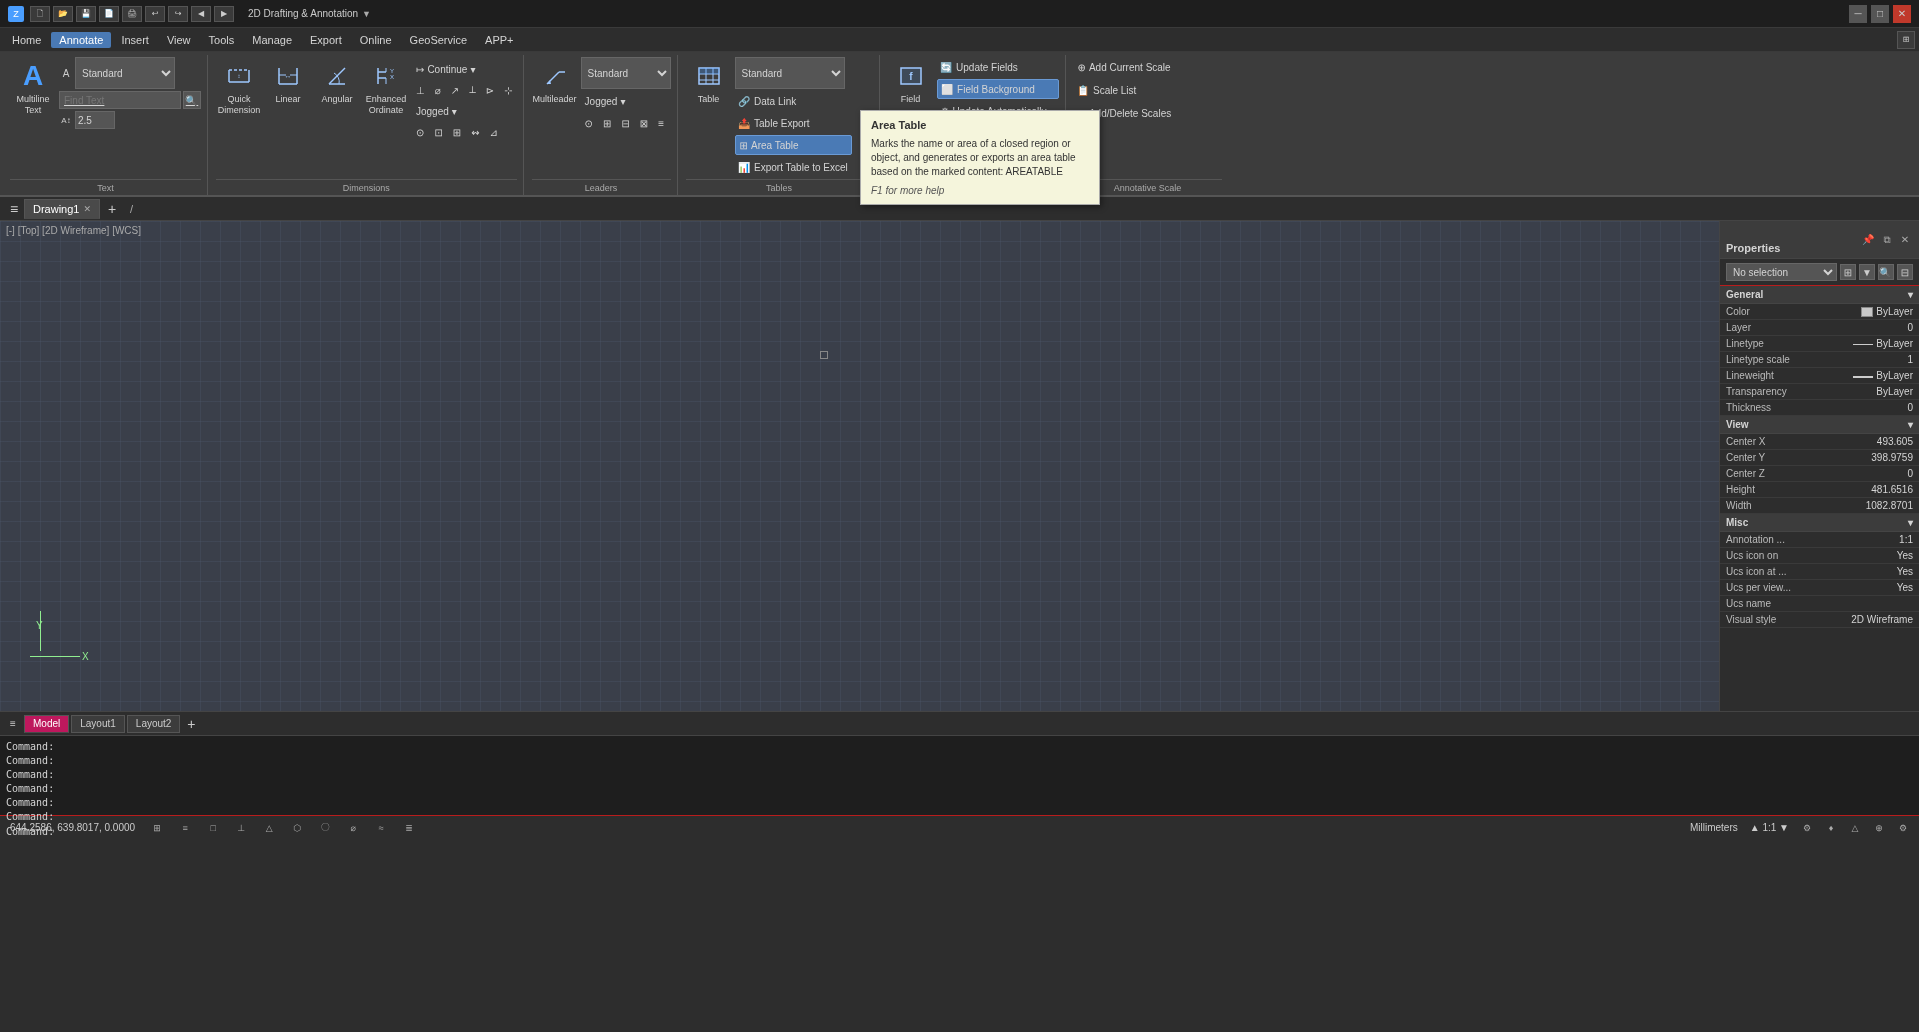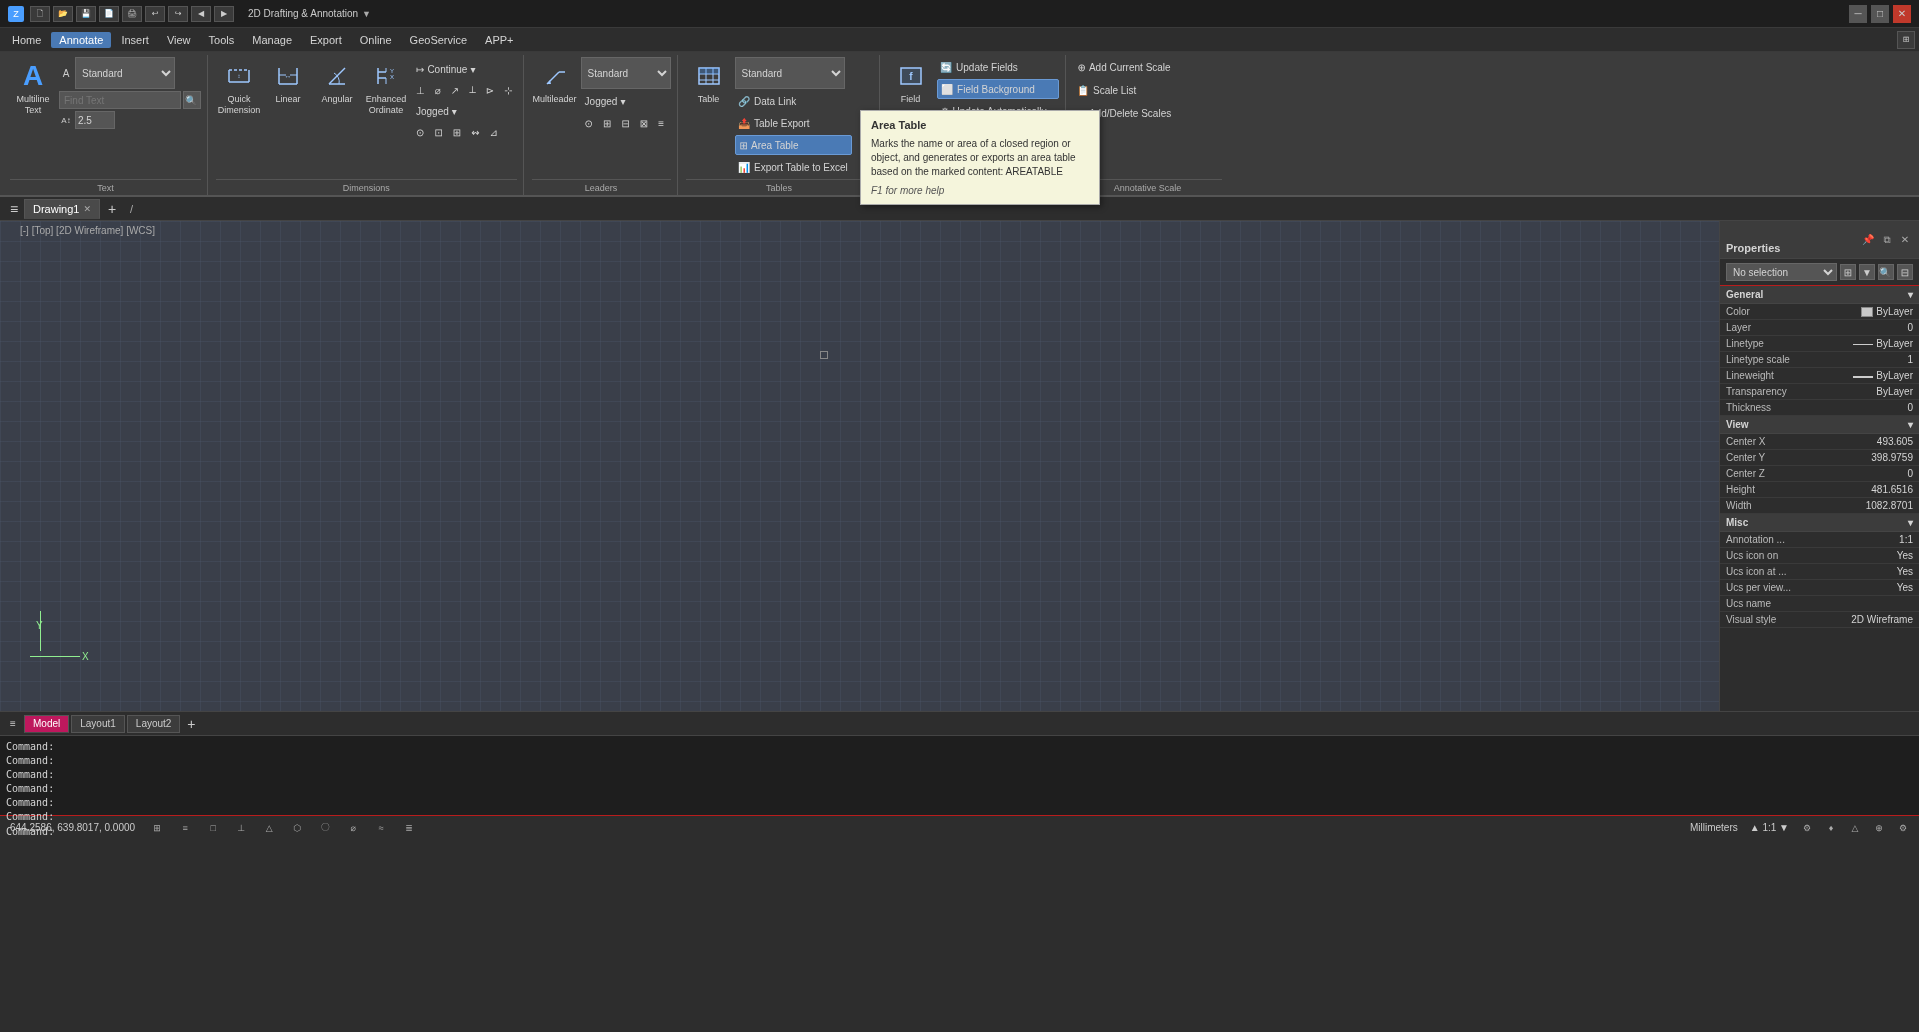--- a/index.html
+++ b/index.html
@@ -221,21 +221,21 @@
       height: 100%;
       background-color: #3a3f4a;
       background-image:
         linear-gradient(rgba(80,90,110,0.3) 1px, transparent 1px),
         linear-gradient(90deg, rgba(80,90,110,0.3) 1px, transparent 1px);
       background-size: 20px 20px;
     }
     #viewport-label {
       position: absolute;
       top: 4px;
-      left: 20px;
+      left: 6px;
       color: #aaa;
       font-size: 10px;
     }
     #ucs-icon {
       position: absolute;
       bottom: 80px;
       left: 30px;
       color: #ccc;
       font-size: 11px;
     }
@@ -424,21 +424,21 @@
           <div style="font-size:9px;line-height:1.2;">Multiline<br>Text</div>
         </div>
 
         <div style="display:flex;flex-direction:column;gap:2px;flex:1;">
           <div style="display:flex;align-items:center;gap:2px;">
             <div style="width:14px;height:14px;font-size:10px;display:flex;align-items:center;justify-content:center;color:#ccc;">A</div>
             <select class="dropdown-select" style="width:100px;">
               <option>Standard</option>
             </select>
           </div>
-          <div style="display:flex;align-items:center;gap:2px;">
+          <div style="display:flex;align-items:center;gap:2px;text-decoration:underline;">
             <div class="find-text-box">
               <input class="find-text-input" placeholder="Find Text" style="">
             </div>
             <div style="width:18px;height:18px;background:#555;border:1px solid #666;display:flex;align-items:center;justify-content:center;cursor:pointer;font-size:10px;color:#ccc;">🔍</div>
           </div>
           <div style="display:flex;align-items:center;gap:2px;">
             <div style="width:14px;height:14px;font-size:8px;display:flex;align-items:center;justify-content:center;color:#ccc;">A↕</div>
             <input class="size-input" value="2.5" style="">
           </div>
         </div>

